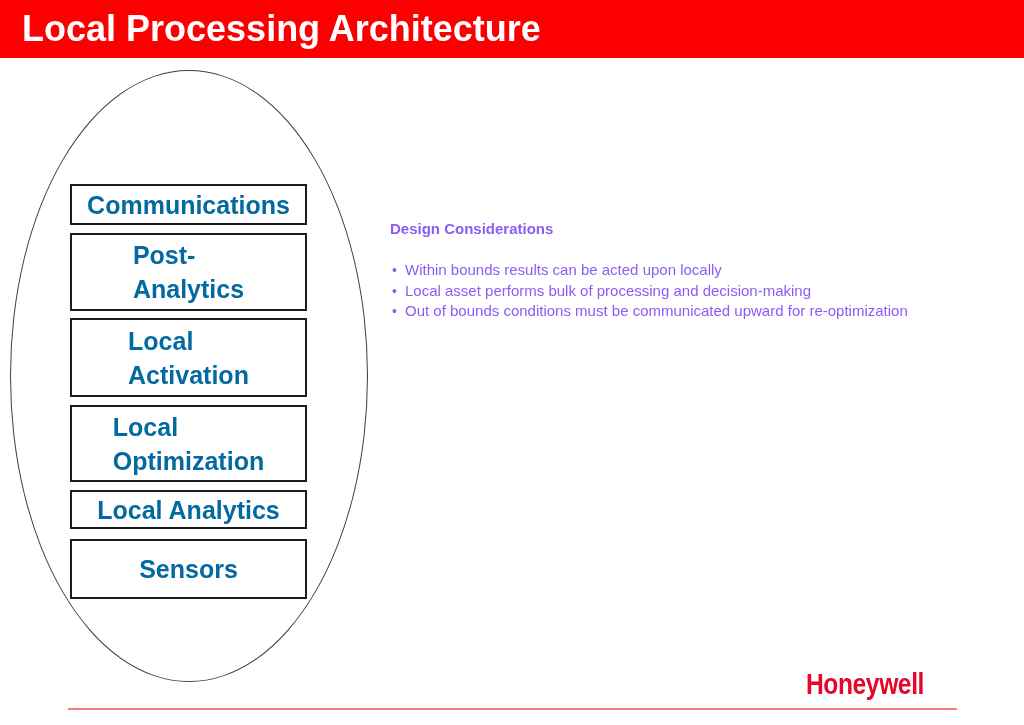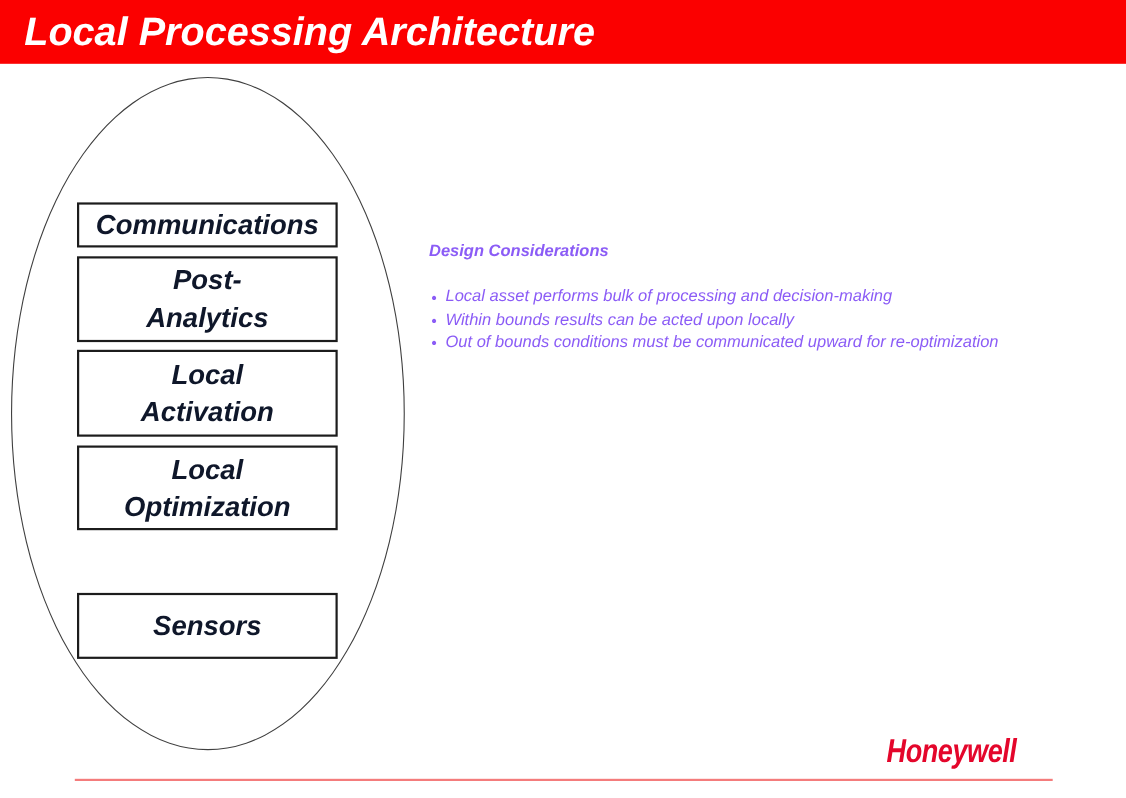--- a/index.html
+++ b/index.html
@@ -12,21 +12,20 @@
     padding: 0;
     background: #ffffff;
     font-family: "Liberation Sans", sans-serif;
   }
   .slide {
     position: relative;
     width: 1024px;
     height: 725px;
     background: #ffffff;
     overflow: hidden;
-    font-style: italic;
   }
   
   .header {
     position: absolute;
     left: 0; top: 0;
     width: 1024px; height: 58px;
     background: var(--header-red);
     display: flex;
     align-items: center;
   }
@@ -50,25 +49,24 @@
   .stack-box {
     position: absolute;
     left: 70px;
     width: 237px;
     box-sizing: border-box;
     background: #ffffff;
     border: 2px solid #1c1c1c;
     display: flex;
     align-items: center;
     justify-content: center;
-    text-align: center;
     font-weight: bold;
     font-size: 25px;
     line-height: 34px;
-    color: #0f172a;
+    color: #0369a1;
     white-space: pre-line;
   }
   .box-communications { top: 184px; height: 41px; }
   .box-post-processing { top: 233px; height: 78px; }
   .box-local-activation { top: 318px; height: 79px; }
   .box-local-optimization { top: 405px; height: 77px; }
   .box-local-analytics { top: 490px; height: 39px; }
   .box-sensors { top: 539px; height: 60px; }
   
   .considerations {
@@ -129,27 +127,28 @@
 
   <div class="ellipse"></div>
 
   <div class="stack-box box-communications">Communications</div>
   <div class="stack-box box-post-processing">Post-
 Analytics</div>
   <div class="stack-box box-local-activation">Local
 Activation</div>
   <div class="stack-box box-local-optimization">Local
 Optimization</div>
+  <div class="stack-box box-local-analytics">Local Analytics</div>
   <div class="stack-box box-sensors">Sensors</div>
 
   <div class="considerations">
     <div class="considerations-heading">Design Considerations</div>
     <ul class="considerations-list">
+      <li>Within bounds results can be acted upon locally</li>
       <li>Local asset performs bulk of processing and decision-making</li>
-      <li>Within bounds results can be acted upon locally</li>
       <li>Out of bounds conditions must be communicated upward for re-optimization</li>
     </ul>
   </div>
 
   <div class="logo">Honeywell</div>
 
   <div class="footer-line"></div>
 
 </div>
 

